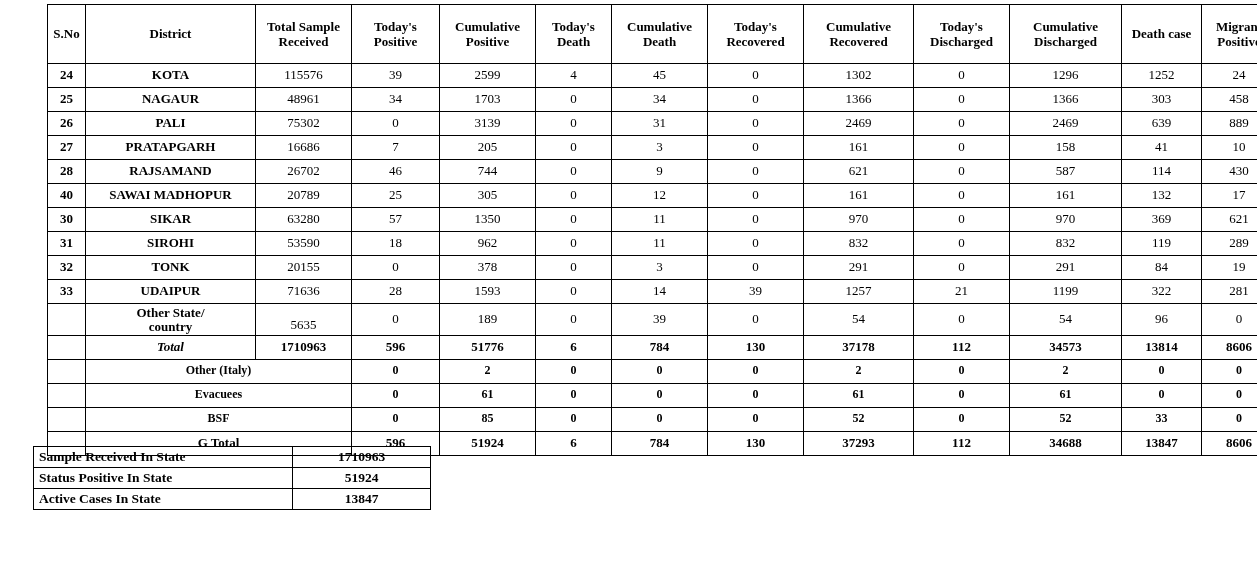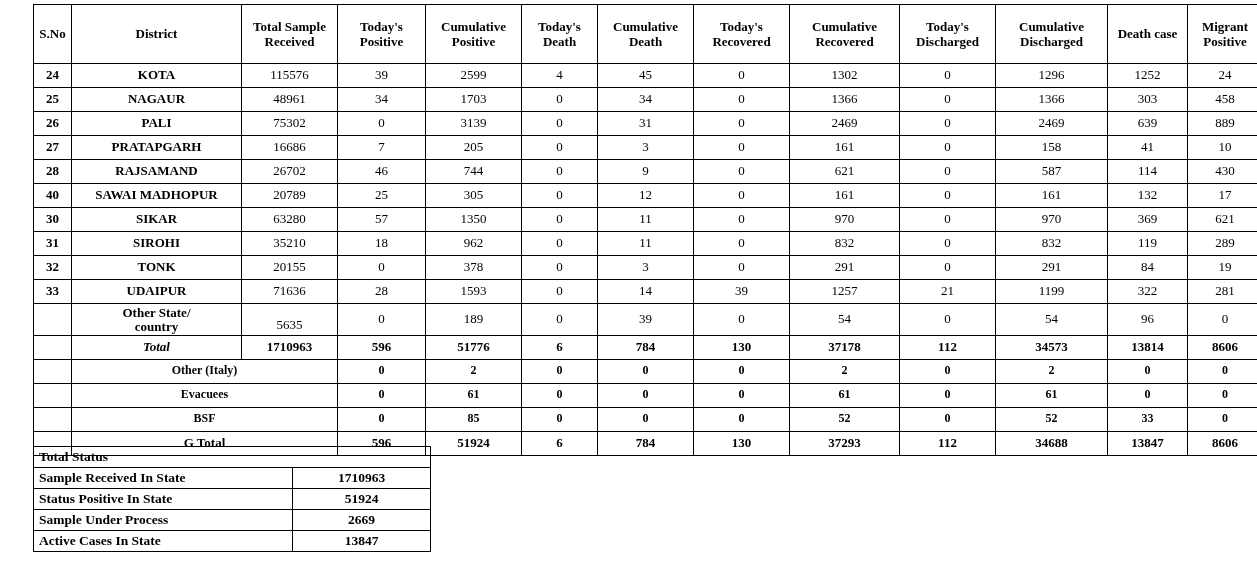--- a/index.html
+++ b/index.html
@@ -13,21 +13,21 @@
     height: 579px;
     font-family: "Liberation Serif", "DejaVu Serif", serif;
     color: #000000;
     position: relative;
     overflow: hidden;
   }
 
   
   #main-table-wrap {
     position: absolute;
-    left: 33px;
+    left: 47px;
     top: 4px;
     width: 1185px;
   }
 
   table.grid {
     border-collapse: collapse;
     table-layout: fixed;
     width: 100%;
     background: #fff;
   }
@@ -281,21 +281,21 @@
           <td class="num">0</td>
           <td class="num">970</td>
           <td class="num">0</td>
           <td class="num">970</td>
           <td class="num">369</td>
           <td class="num">621</td>
         </tr>
         <tr>
           <td class="sno">31</td>
           <td class="district">SIROHI</td>
-          <td class="num-right">35210</td>
+          <td class="num-right">53590</td>
           <td class="num">18</td>
           <td class="num">962</td>
           <td class="num">0</td>
           <td class="num">11</td>
           <td class="num">0</td>
           <td class="num">832</td>
           <td class="num">0</td>
           <td class="num">832</td>
           <td class="num">119</td>
           <td class="num">289</td>
@@ -420,34 +420,27 @@
   </table>
 </div>
 
 <div id="summary-wrap">
   <table class="summary">
     <colgroup>
       <col style="width:259px">
       <col style="width:138px">
     </colgroup>
     <tbody id="summary-rows">
-      <tr class="title-row">
-        <td class="s-label" colspan="2">Total Status</td>
-      </tr>
     <tr>
           <td class="s-label">Sample Received In State</td>
           <td class="s-value">1710963</td>
         </tr>
         <tr>
           <td class="s-label">Status Positive In State</td>
           <td class="s-value">51924</td>
         </tr>
         <tr>
-          <td class="s-label">Sample Under Process</td>
-          <td class="s-value">2669</td>
-        </tr>
-        <tr>
           <td class="s-label">Active Cases In State</td>
           <td class="s-value">13847</td>
         </tr>
       </tbody>
   </table>
 </div>
 
 </body></html>

